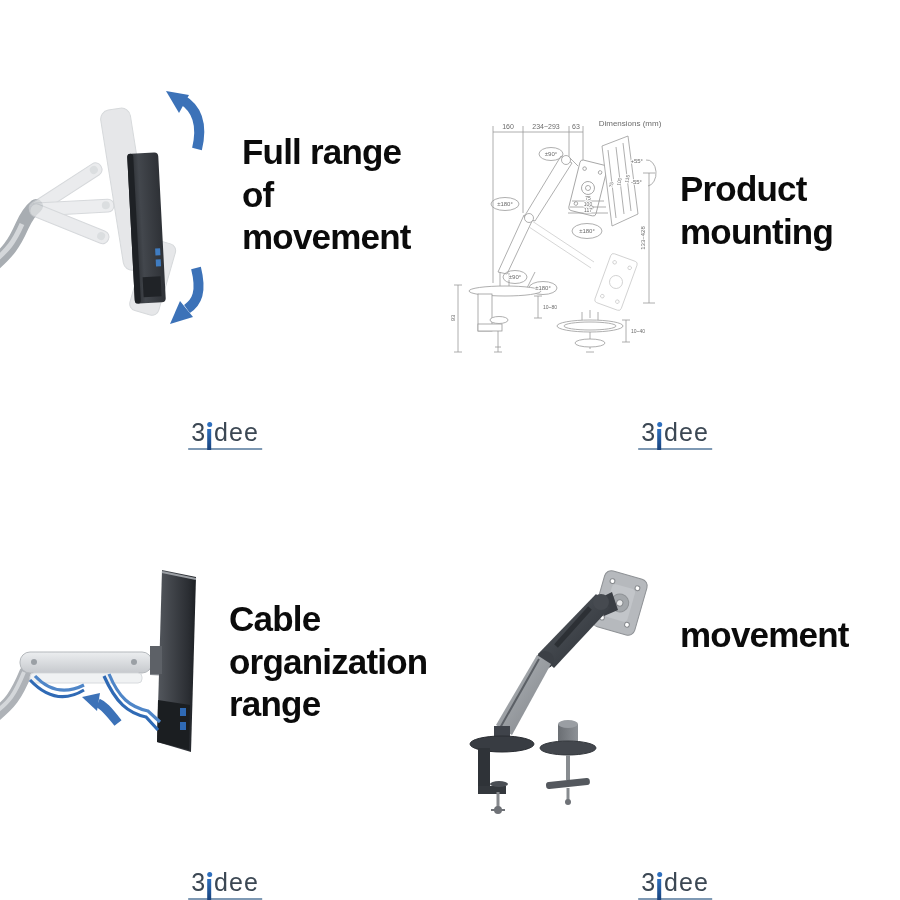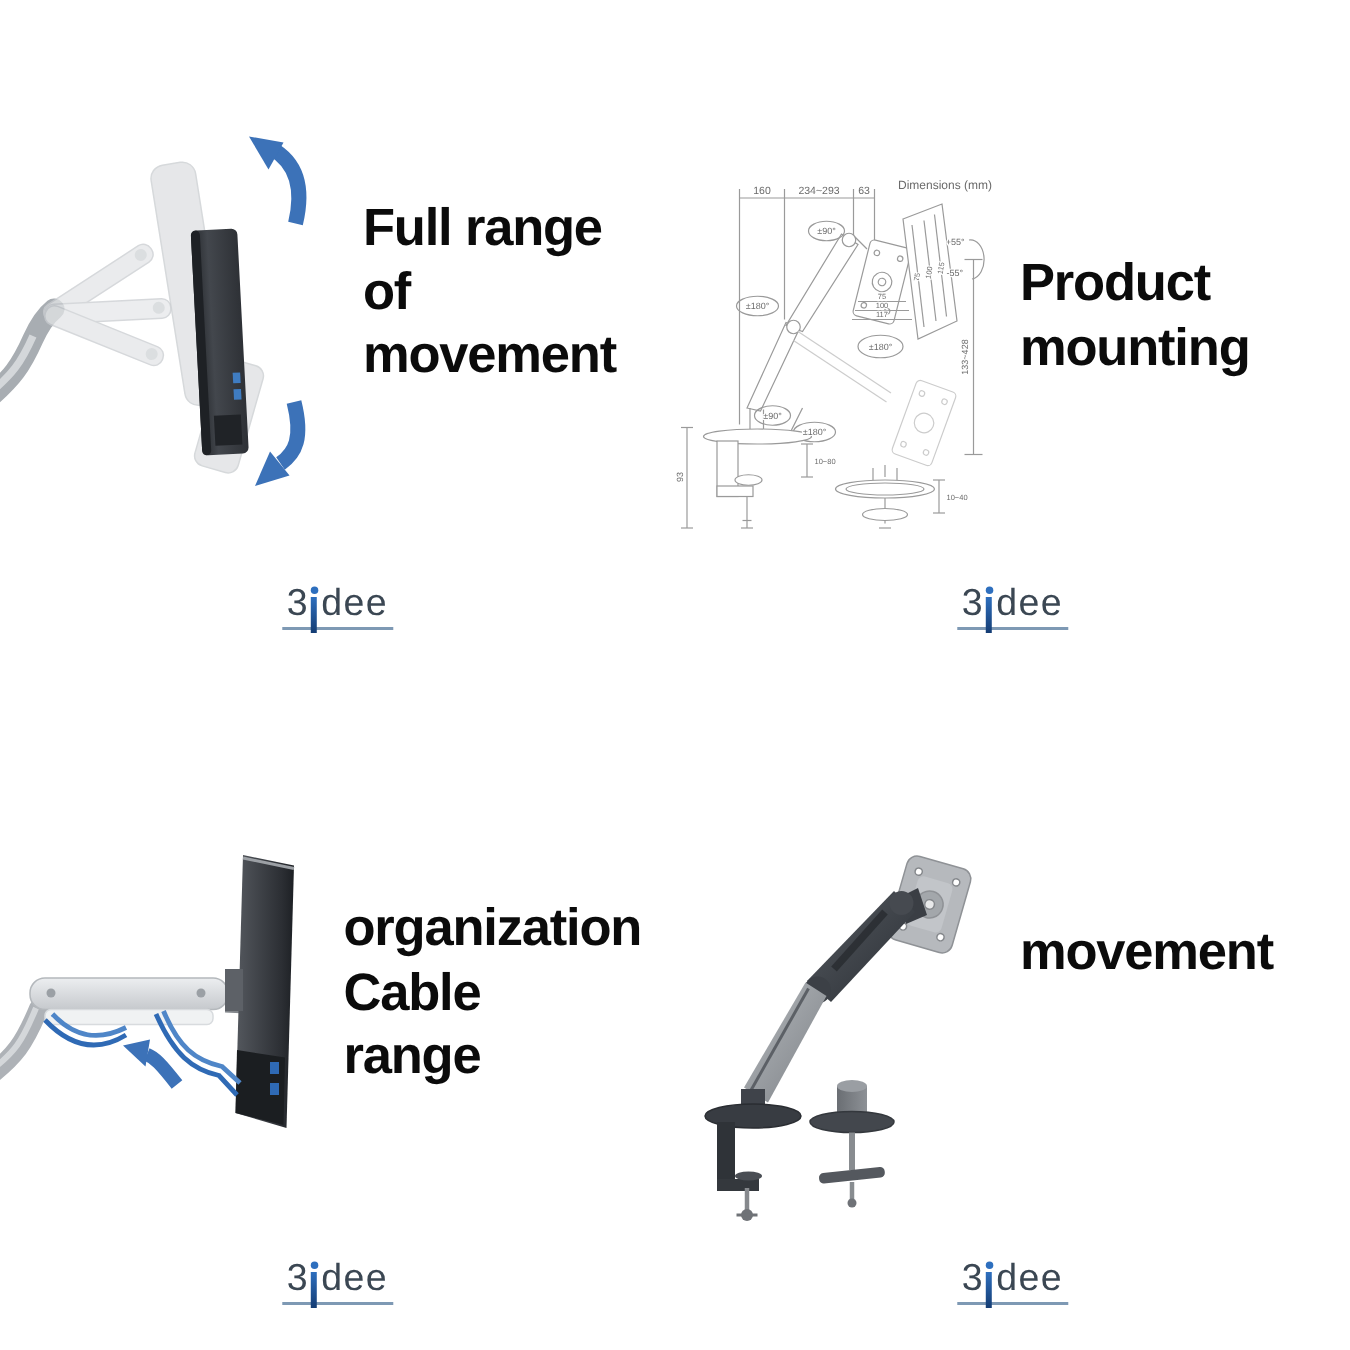--- a/index.html
+++ b/index.html
@@ -1,21 +1,21 @@
 <!DOCTYPE html>
 <html><head>
 <meta charset="utf-8">
 <style>
   html,body{margin:0;padding:0;background:#ffffff;}
   .page{width:900px;height:900px;position:relative;background:#fff;font-family:"Liberation Sans",sans-serif;}
   .grid{display:grid;grid-template-columns:450px 450px;grid-template-rows:450px 450px;width:900px;height:900px;}
   .panel{position:relative;overflow:hidden;}
   .illus{position:absolute;left:0;top:0;width:450px;height:450px;}
   .title{position:absolute;font-weight:700;color:#0b0b0b;font-size:35px;line-height:1.22;letter-spacing:-0.8px;white-space:nowrap;}
-  .logo{position:absolute;left:50%;bottom:30px;transform:translateX(-50%);text-align:right;}
+  .logo{position:absolute;left:50%;bottom:0;transform:translateX(-50%);text-align:right;}
   .logo-inner{position:relative;display:inline-block;font-size:25px;color:#3b4753;letter-spacing:1px;padding:0 3px 3px 3px;border-bottom:2px solid #7e99b4;line-height:1;}
   .logo-i{display:inline-block;position:relative;width:8px;height:18px;}
   .logo-i .dot{position:absolute;left:1px;top:-1px;width:5px;height:5px;border-radius:50%;background:#2e6fbe;}
   .logo-i .stem{position:absolute;left:1px;top:6px;width:4px;height:24px;background:linear-gradient(#2e6fbe,#143c73);}
   
   svg text{font-family:"Liberation Sans",sans-serif;fill:#6b6b6b;paint-order:stroke;stroke:#ffffff;stroke-width:1.4px;}
   .t8{font-size:8px;} .t7{font-size:7px;} .t6{font-size:6px;} .t5{font-size:5px;}
 </style>
 </head>
 <body>
@@ -267,22 +267,22 @@
         <path d="M104 226 C116 253 128 263 146 267 L158 280" stroke="#2f6ab5"></path>
         <path d="M109 224 C119 248 130 257 148 261 L160 272" stroke="#4f86c8"></path>
       </g>
 
       <g>
         <path d="M118 273 C107 259 103 255 98 253" stroke="#3c72b8" stroke-width="9" fill="none"></path>
         <polygon points="82,247 100,243 97,261" fill="#3c72b8"></polygon>
       </g>
     </svg>
     <div class="title" style="left:229px;top:148px">
+      <div>Cable</div>
       <div>organization</div>
-      <div>Cable</div>
       <div>range</div>
     </div>
     <div class="logo">
       <span class="logo-inner"><span>3</span><span class="logo-i"><span class="dot"></span><span class="stem"></span></span><span>dee</span></span>
     </div>
   </section>
 
   <section class="panel">
     <svg class="illus" viewBox="0 0 450 450">
       <defs>

